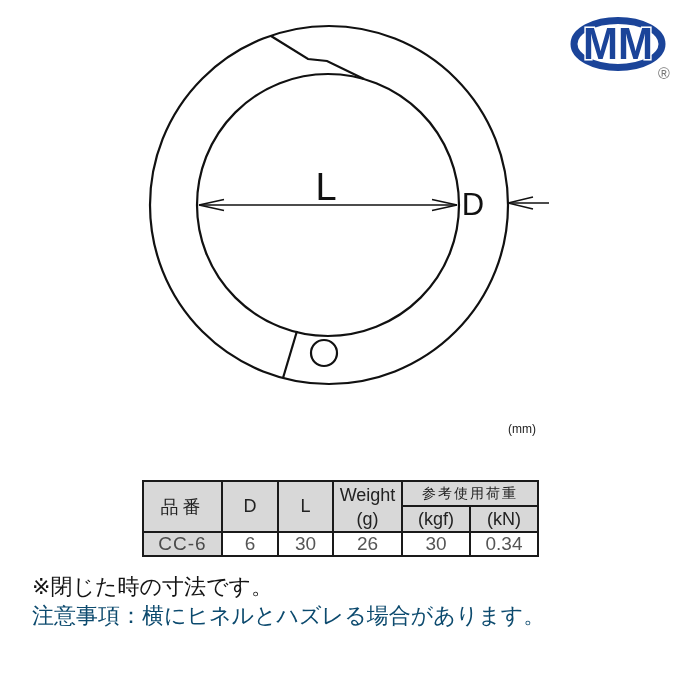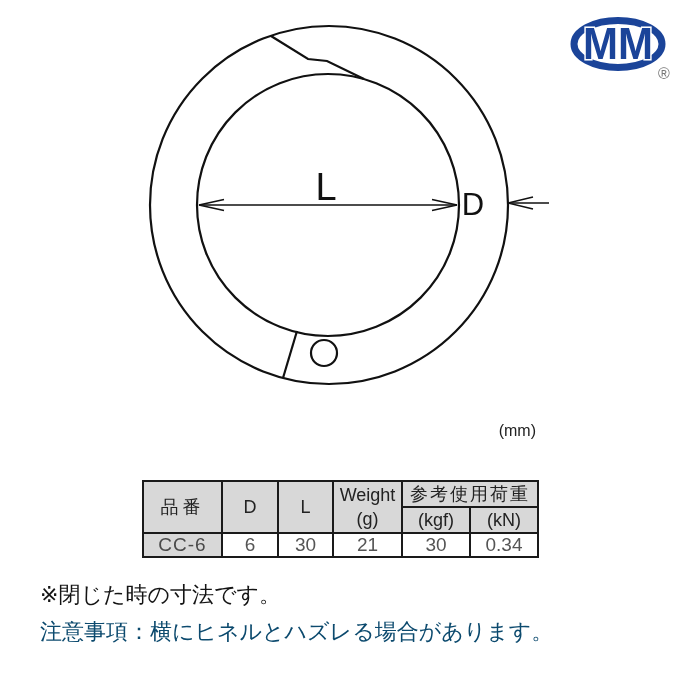--- a/index.html
+++ b/index.html
@@ -6,38 +6,38 @@
   .canvas {
     position:relative; width:680px; height:680px; background:#ffffff;
     font-family:"Liberation Sans","DejaVu Sans",sans-serif; overflow:hidden;
   }
   .diagram { position:absolute; left:0; top:0; }
   .diagram text { font-family:"Liberation Sans","DejaVu Sans",sans-serif; }
   .logo { position:absolute; left:558px; top:12px; }
   .logo text { font-family:"Liberation Sans","DejaVu Sans",sans-serif; }
   .unit-label {
     position:absolute; left:142px; top:422px; width:394px;
-    text-align:right; font-size:16px; color:#222;
+    text-align:right; font-size:12px; color:#222;
   }
   .spec-table {
     position:absolute; left:142px; top:448px;
     border-collapse:collapse; table-layout:fixed;margin-top:32px;
   }
   .spec-table td {
     border:2px solid #1a1a1a; text-align:center; vertical-align:middle;
     padding:0; overflow:hidden; white-space:nowrap;
   }
   .hdr { background:#d8d8d8; color:#222; font-size:18px; }
   .hdr-jp { letter-spacing:4px; }
-  .hdr-load { letter-spacing:2px; font-size:18px; }
+  .hdr-load { letter-spacing:2px; font-size:14px; }
   .weight-cell div { line-height:24px; }
   .data-cell { background:#ffffff; color:#555; font-size:19px; }
   .part-cell { background:#d8d8d8; color:#4a4a4a; font-size:19px; letter-spacing:1px; }
   .notes { position:absolute; left:32px; top:573px; font-size:22px; line-height:28.5px; color:#141414; }
-  .notes p { margin:8px; }
+  .notes p { margin:0; }
   .caution { color:#0c4a6e; }
 </style>
 </head>
 <body>
 
 <div class="canvas">
 
   <svg class="diagram" width="680" height="460" viewBox="0 0 680 460">
     <circle cx="329" cy="205" r="179" fill="none" stroke="#111" stroke-width="2.2"></circle>
     <circle cx="328" cy="205" r="131" fill="none" stroke="#111" stroke-width="2.2"></circle>
@@ -84,21 +84,21 @@
         <td colspan="2" class="hdr hdr-load">参考使用荷重</td>
       </tr>
       <tr style="height:26px">
         <td class="hdr">(kgf)</td>
         <td class="hdr">(kN)</td>
       </tr>
       <tr style="height:24px">
         <td class="part-cell">CC-6</td>
         <td class="data-cell">6</td>
         <td class="data-cell">30</td>
-        <td class="data-cell">21</td>
+        <td class="data-cell">26</td>
         <td class="data-cell">30</td>
         <td class="data-cell">0.34</td>
       </tr>
     </tbody>
   </table>
 
   <div class="notes">
     <p>※閉じた時の寸法です。</p>
     <p class="caution">注意事項：横にヒネルとハズレる場合があります。</p>
   </div>

